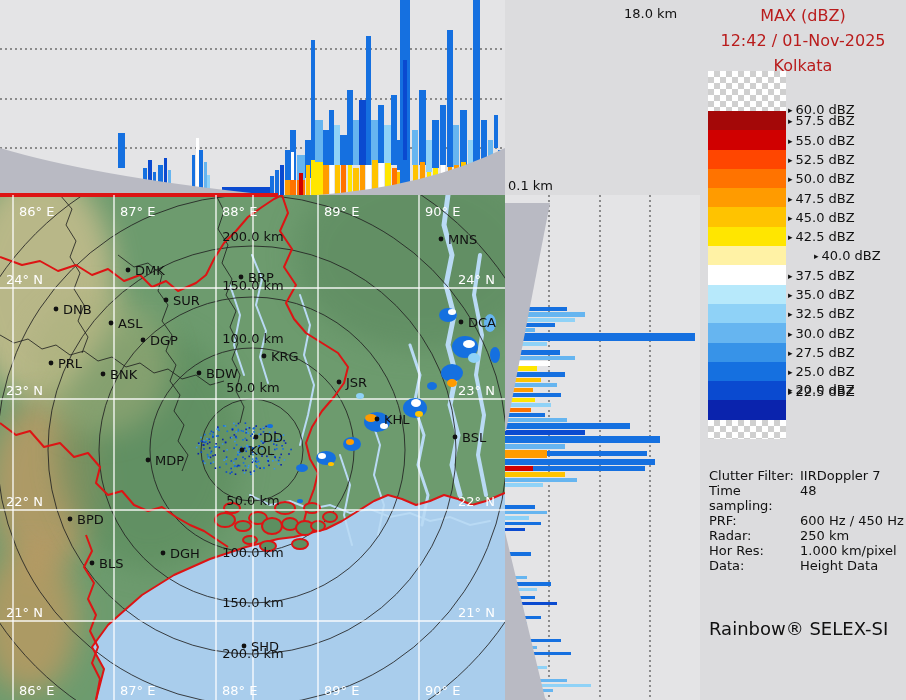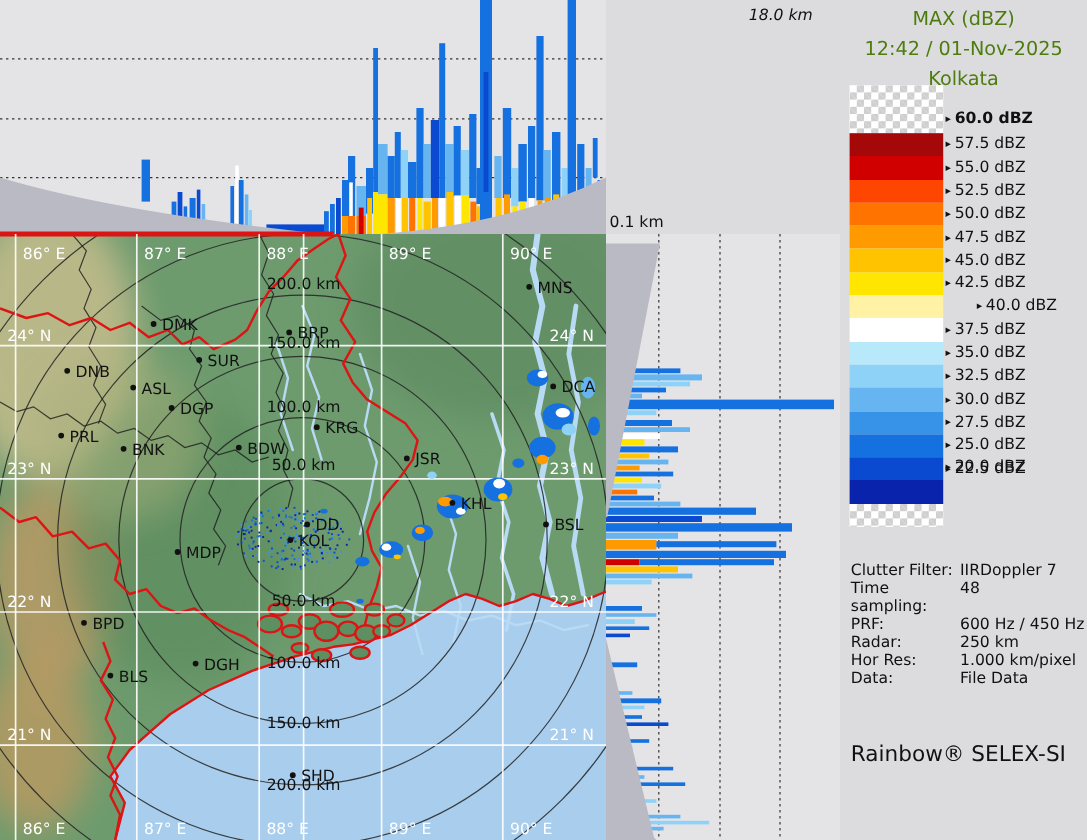--- a/index.html
+++ b/index.html
@@ -12,24 +12,24 @@
   .panel{position:absolute;}
   #top-panel{left:0;top:0;width:505px;height:195px;background:#e4e4e6;}
   #map-panel{left:0;top:195px;width:572px;height:505px;background:#6d9b6e;}
   #right-panel{left:505px;top:195px;width:195px;height:505px;background:#e4e4e6;}
   #corner{left:505px;top:0;width:401px;height:195px;background:#dcdcde;}
   #legend-panel{left:700px;top:0;width:206px;height:700px;background:#dcdcde;}
   svg{display:block;position:absolute;left:0;top:0;}
   .axis-label{
     position:absolute;font-size:13px;color:#111;white-space:nowrap;
   }
-  #label-maxh{left:624px;top:6px;font-style:italic;}
+  #label-maxh{left:624px;top:6px;}
   #label-minh{left:508px;top:178px;}
   
-  .lg-title{ text-align:center;font-size:16px;color:#4d7c0f;line-height:19px;margin-top:6px;}
+  .lg-title{ text-align:center;font-size:16px;color:#b91c1c;line-height:19px;margin-top:6px;}
   .lg-swatches{position:absolute;left:8px;top:71px;width:78px;}
   .lg-band{width:78px;}
   .checker{
     background-image:
       linear-gradient(45deg,#cfcfcf 25%,transparent 25%,transparent 75%,#cfcfcf 75%),
       linear-gradient(45deg,#cfcfcf 25%,#ffffff 25%,#ffffff 75%,#cfcfcf 75%);
     background-size:12px 12px;background-position:0 0,6px 6px;background-color:#fff;
   }
   .lg-label{
     position:absolute;left:88px;transform:translateY(-50%);
@@ -606,21 +606,21 @@
       <div class="lg-band" style="height: 19.3px; background: rgb(183, 233, 251);"></div>
       <div class="lg-band" style="height: 19.3px; background: rgb(143, 210, 247);"></div>
       <div class="lg-band" style="height: 19.3px; background: rgb(102, 181, 240);"></div>
       <div class="lg-band" style="height: 19.3px; background: rgb(55, 147, 232);"></div>
       <div class="lg-band" style="height: 19.3px; background: rgb(21, 112, 224);"></div>
       <div class="lg-band" style="height: 19.3px; background: rgb(10, 74, 208);"></div>
       <div class="lg-band" style="height: 19.3px; background: rgb(10, 35, 173);"></div>
       <div class="lg-band checker" style="height: 19px;"></div>
     </div>
   <div id="lg-labels">
-      <div class="lg-label" style="top: 99px; font-weight: bold;"><span class="arr">▸</span>60.0 dBZ</div>
+      <div class="lg-label" style="top: 109px;"><span class="arr">▸</span>60.0 dBZ</div>
       <div class="lg-label" style="top: 120.3px;"><span class="arr">▸</span>57.5 dBZ</div>
       <div class="lg-label" style="top: 139.6px;"><span class="arr">▸</span>55.0 dBZ</div>
       <div class="lg-label" style="top: 158.9px;"><span class="arr">▸</span>52.5 dBZ</div>
       <div class="lg-label" style="top: 178.2px;"><span class="arr">▸</span>50.0 dBZ</div>
       <div class="lg-label" style="top: 197.5px;"><span class="arr">▸</span>47.5 dBZ</div>
       <div class="lg-label" style="top: 216.8px;"><span class="arr">▸</span>45.0 dBZ</div>
       <div class="lg-label" style="top: 236.1px;"><span class="arr">▸</span>42.5 dBZ</div>
       <div class="lg-label" style="top: 255.4px; margin-left: 26px;"><span class="arr">▸</span>40.0 dBZ</div>
       <div class="lg-label" style="top: 274.7px;"><span class="arr">▸</span>37.5 dBZ</div>
       <div class="lg-label" style="top: 294px;"><span class="arr">▸</span>35.0 dBZ</div>
@@ -647,17 +647,17 @@
       <div class="info-row">
         <div class="info-label">Radar:</div>
         <div class="info-value">250 km</div>
       </div>
       <div class="info-row">
         <div class="info-label">Hor Res:</div>
         <div class="info-value">1.000 km/pixel</div>
       </div>
       <div class="info-row">
         <div class="info-label">Data:</div>
-        <div class="info-value">File Data</div>
+        <div class="info-value">Height Data</div>
       </div>
     </div>
   <div class="info-footer">Rainbow® SELEX-SI</div>
 </div>
 
 </body></html>

